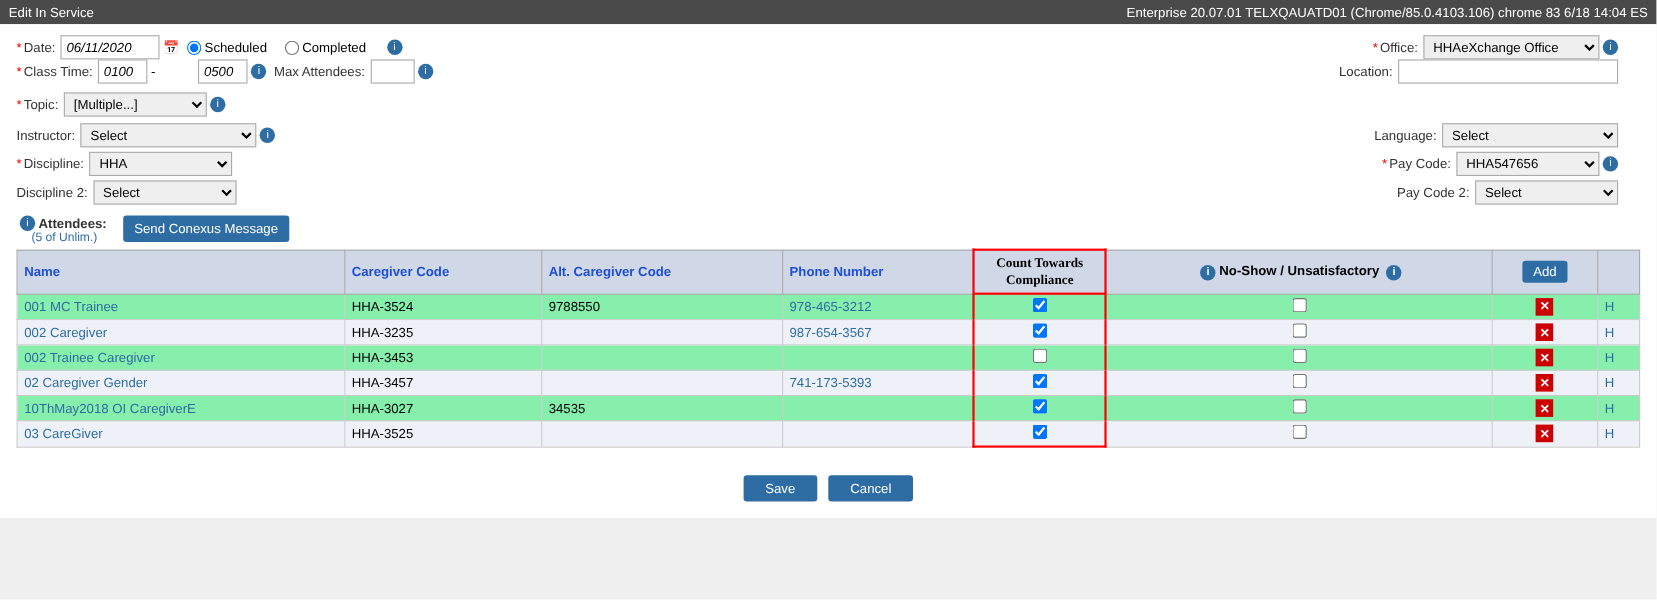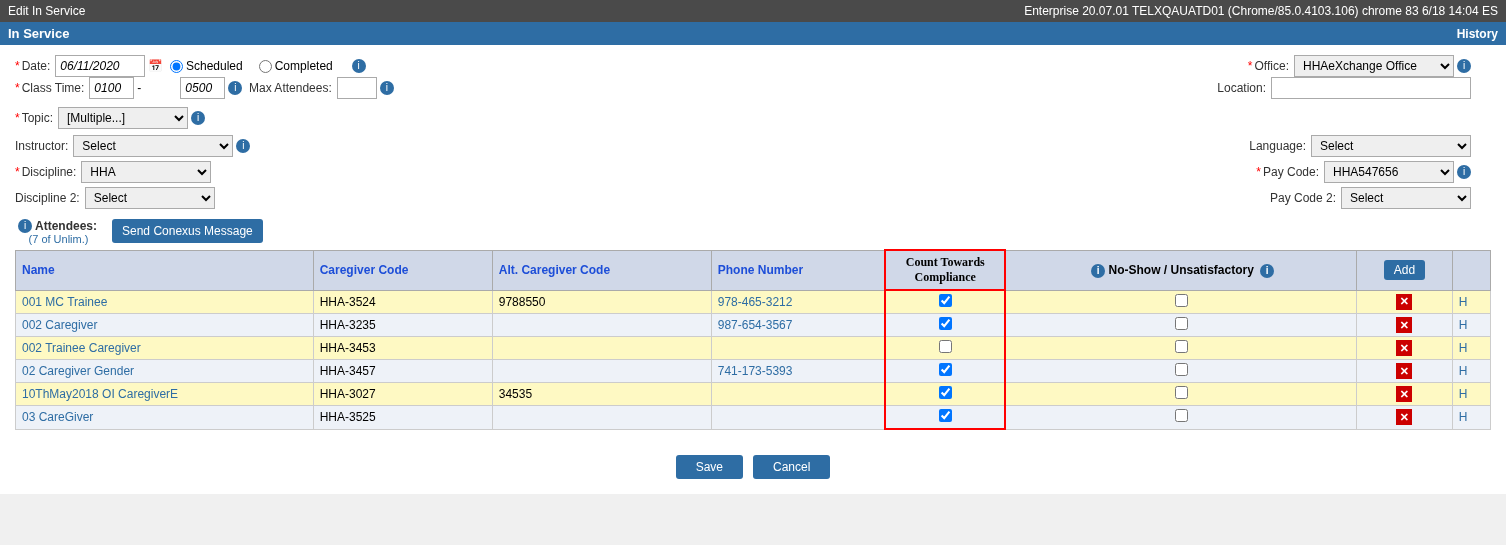--- a/index.html
+++ b/index.html
@@ -115,21 +115,21 @@
     table th a {
       color: #1d4ed8;
       text-decoration: none;
       font-weight: bold;
     }
 
     table td {
       border: 1px solid #ccc;
       padding: 3px 6px;
       font-size: 12px;
-      background: #fef9c3;
+      background: #86efac;
     }
 
     table tr:nth-child(even) td { background: #eef2f8; }
 
     .link-cell a {
       color: #2e6da4;
       text-decoration: none;
     }
 
     .x-btn {
@@ -209,24 +209,20 @@
 </head>
 <body>
 
 <div class="main-container">
 
   <div class="title-bar">
     <span>Edit In Service</span>
     <span>Enterprise 20.07.01 TELXQAUATD01 (Chrome/85.0.4103.106) chrome 83 6/18 14:04 ES</span>
   </div>
 
-  <div class="section-header">
-    <span>In Service</span>
-    <a href="#">History</a>
-  </div>
 
   <div class="form-body">
 
     <div class="row-split">
       <div class="half">
         <span class="required">*</span>
         <span class="form-label">Date:</span>
         <input type="text" value="06/11/2020" style="width: 90px;">
         <span style="margin-left:3px; cursor:pointer;">📅</span>
         &nbsp;&nbsp;
@@ -331,21 +327,21 @@
       </div>
     </div>
 
     <div class="attendees-section">
       <div style="display:flex; align-items:flex-start; gap:10px; margin-bottom:4px;">
         <div style="display:flex; flex-direction:column; align-items:center;">
           <div style="display:flex; align-items:center; gap:3px;">
             <span class="info-icon">i</span>
             <span class="form-label" style="font-weight:bold;">Attendees:</span>
           </div>
-          <span style="color:#2e6da4; font-size:11px;">(7 of Unlim.)</span>
+          <span style="color:#2e6da4; font-size:11px;">(5 of Unlim.)</span>
         </div>
         <button class="send-btn">Send Conexus Message</button>
       </div>
 
       <table>
         <thead>
           <tr>
             <th><a href="#">Name</a></th>
             <th><a href="#">Caregiver Code</a></th>
             <th><a href="#">Alt. Caregiver Code</a></th>

